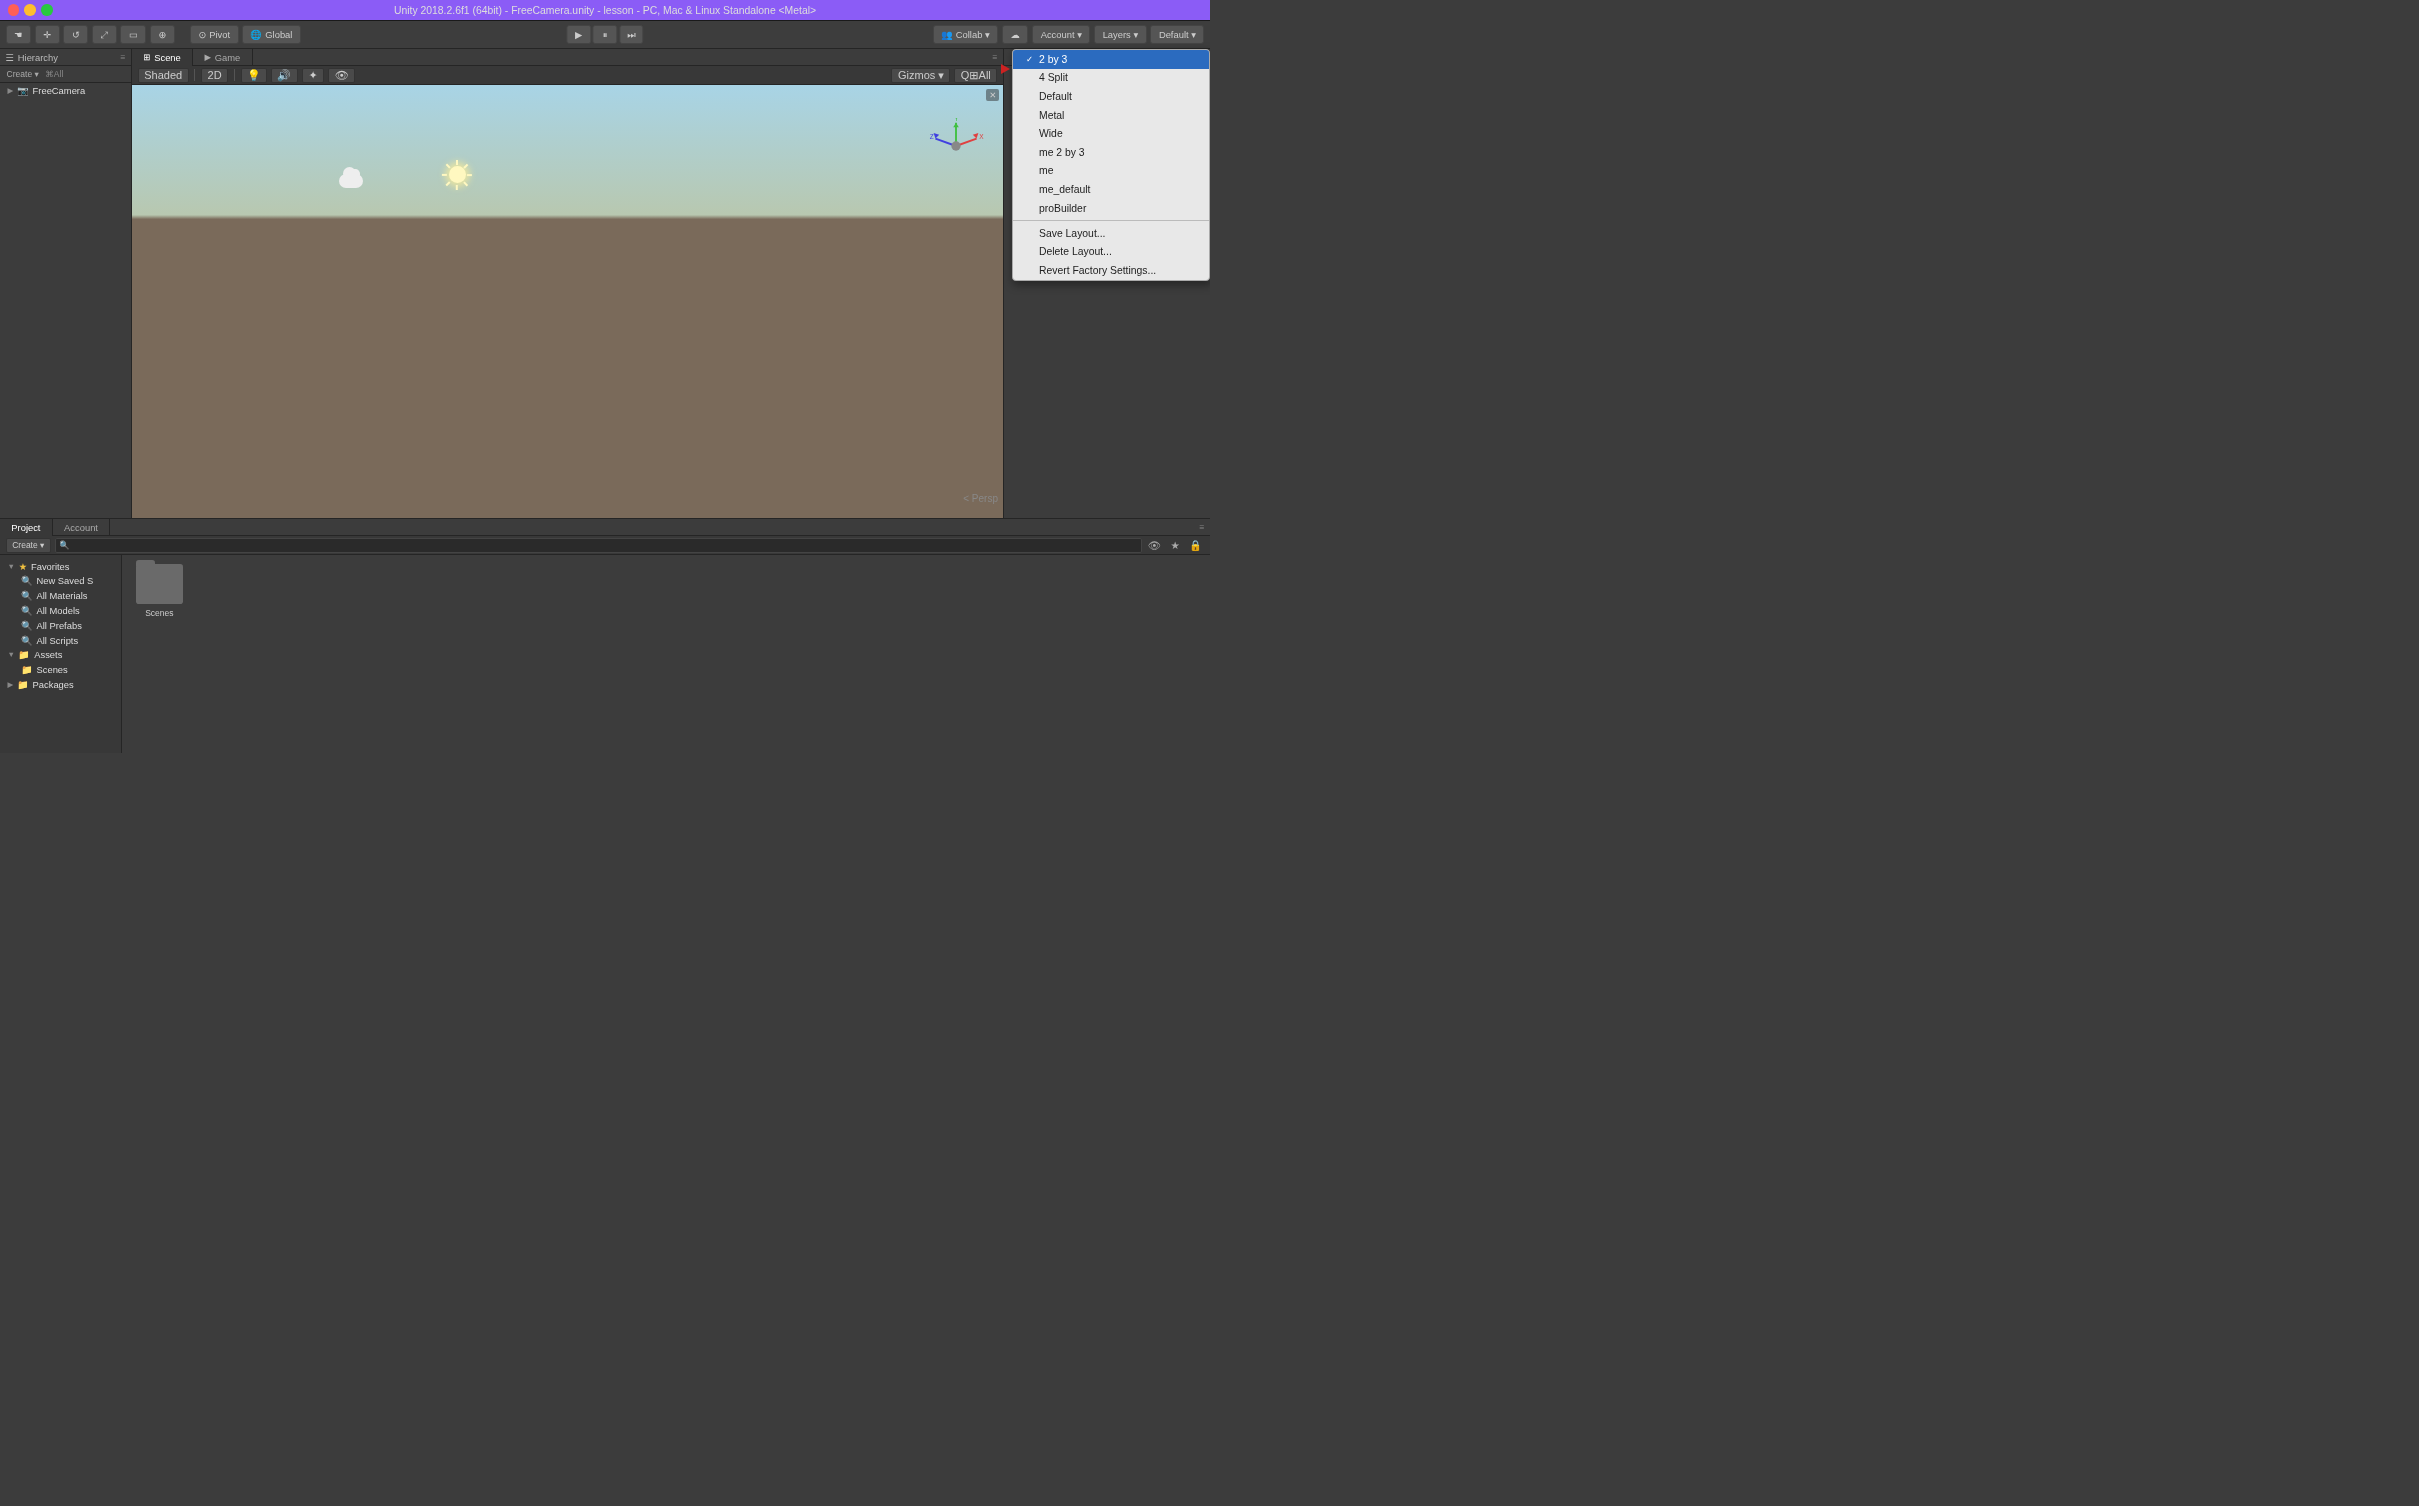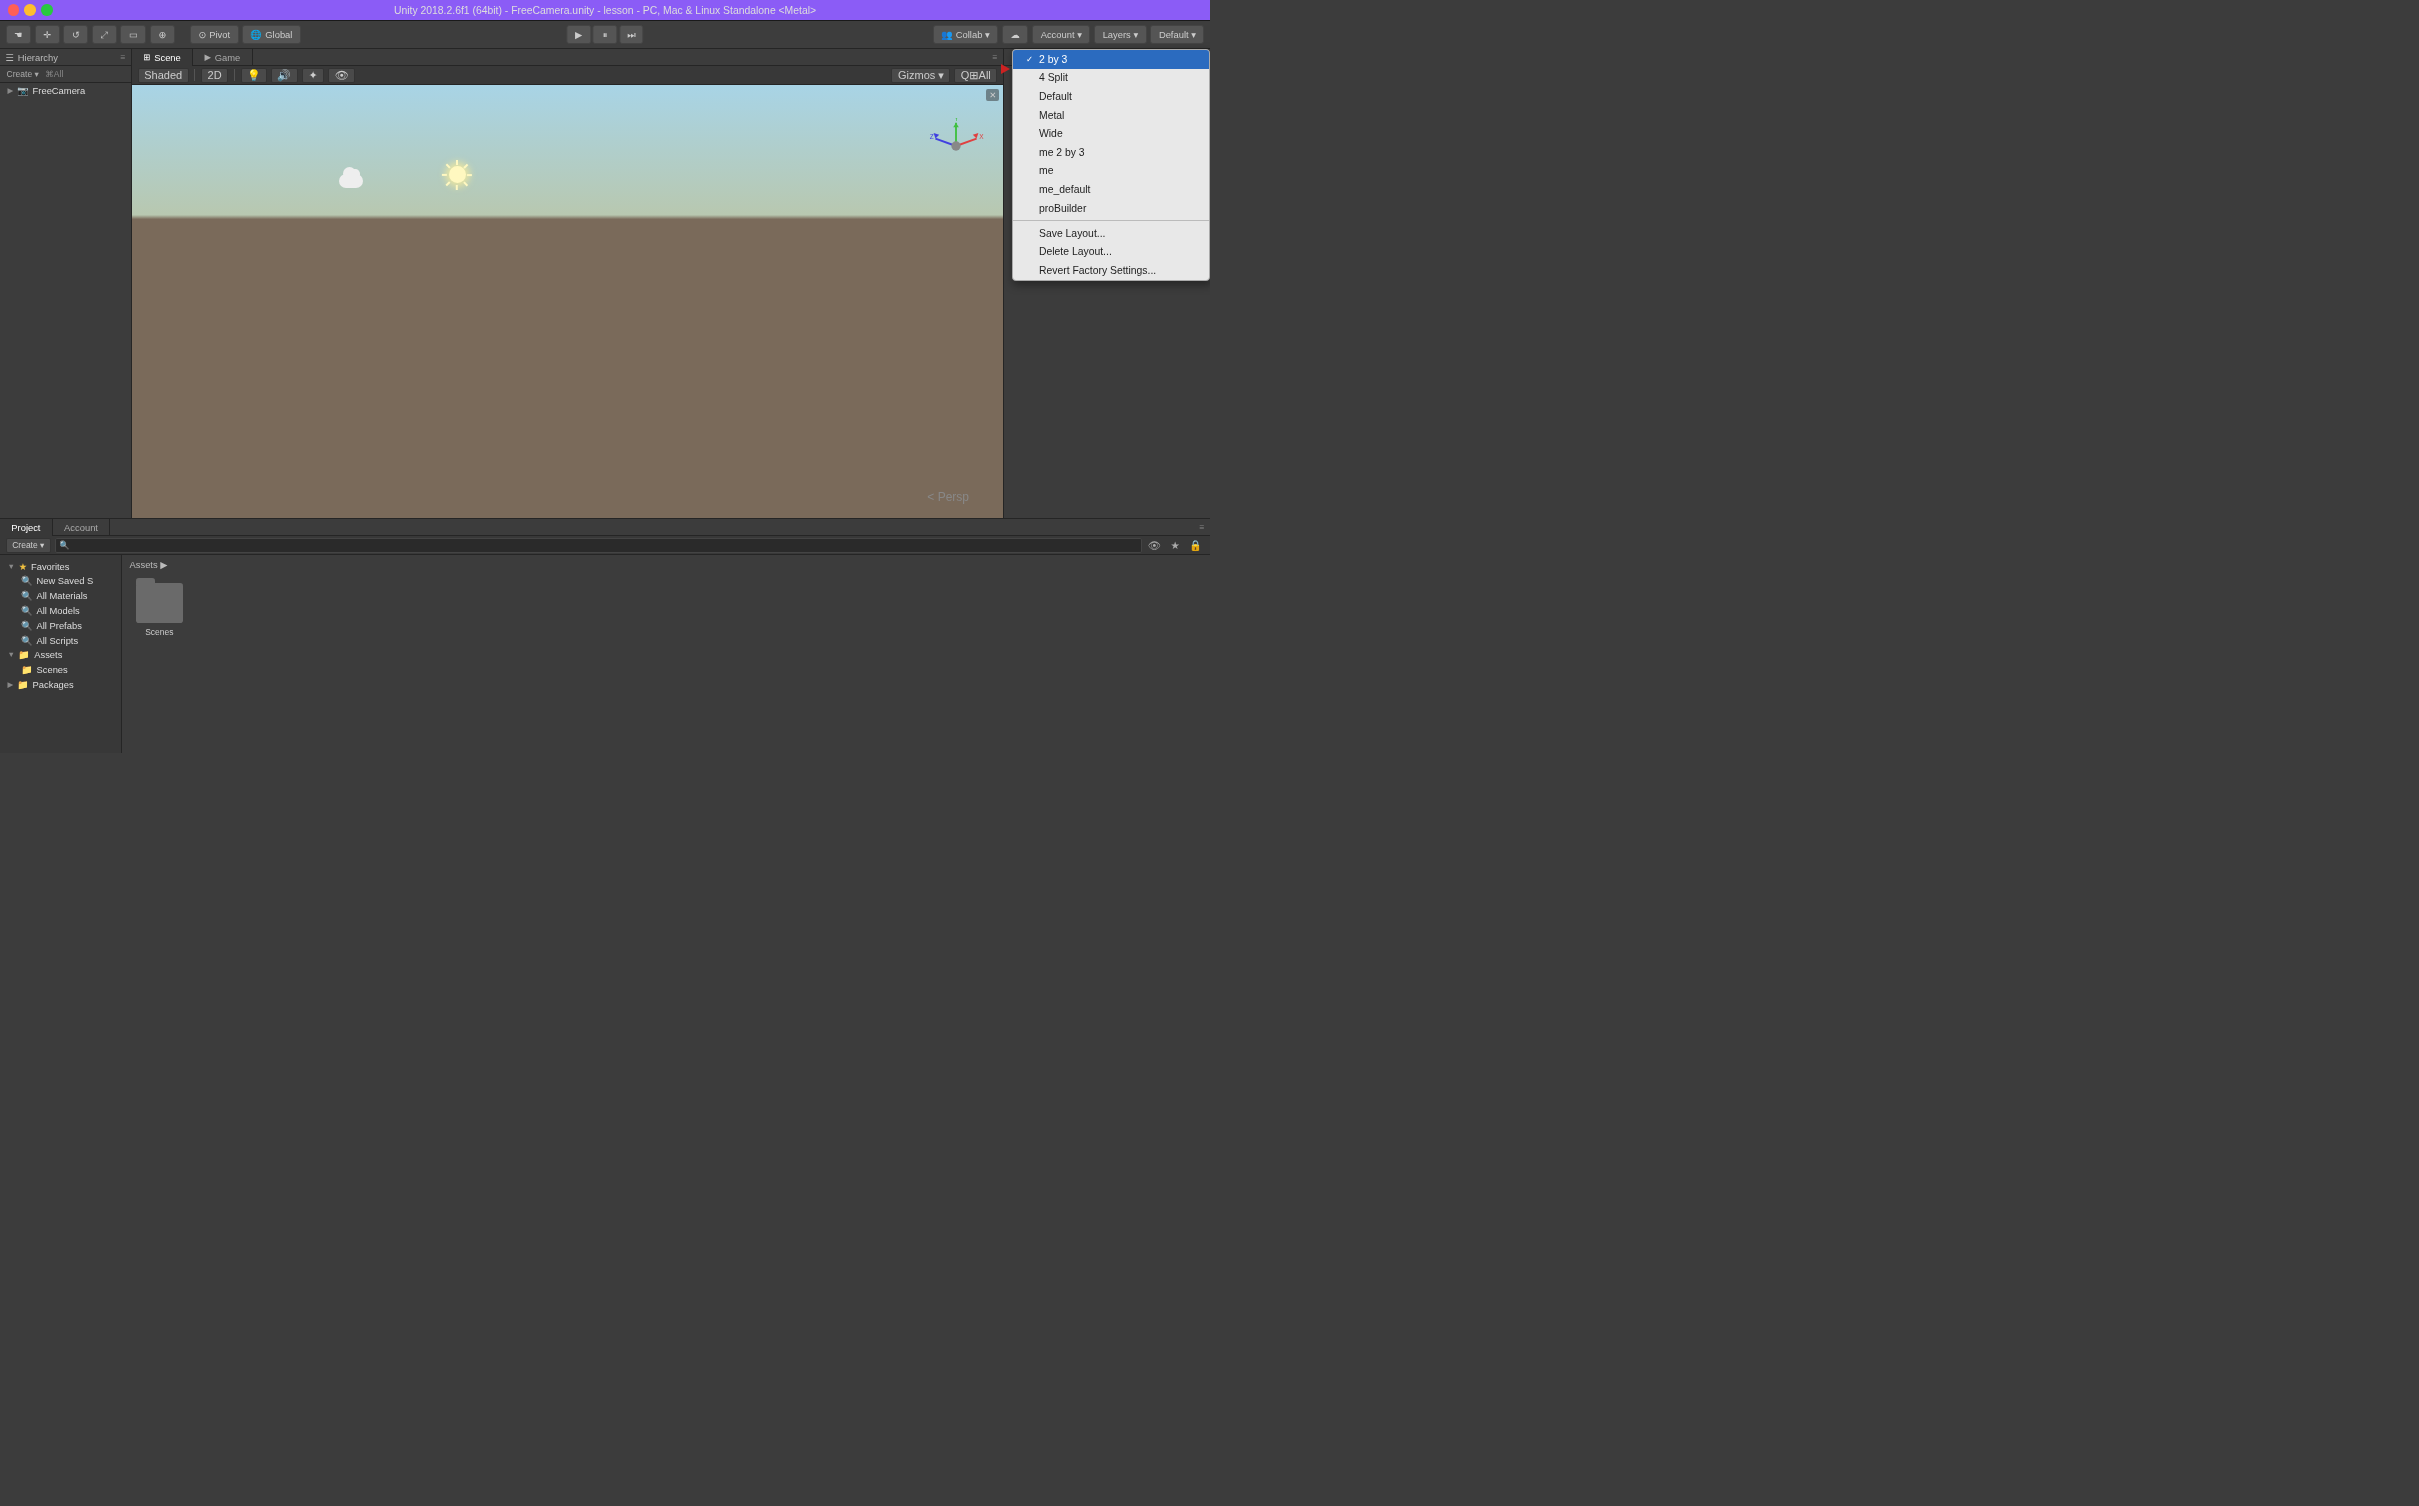--- a/index.html
+++ b/index.html
@@ -239,22 +239,22 @@
     .gizmo-widget {
       position: absolute;
       top: 33px;
       right: 19px;
       width: 56px;
       height: 56px;
     }
     .persp-label {
       position: absolute;
       bottom: 14px;
-      right: 34px;
-      font-size: 12px;
+      right: 5px;
+      font-size: 10px;
       color: #888;
     }
     
     .sun {
       position: absolute;
       left: 311px;
       top: 75px;
       width: 28px;
       height: 28px;
     }
@@ -729,23 +729,20 @@
         <span>📁</span>
         <span>Scenes</span>
       </div>
       <div class="tree-item">
         <span class="tree-arrow">▶</span>
         <span>📁</span>
         <span>Packages</span>
       </div>
     </div>
     <div style="display:flex; flex-direction:column; flex:1;">
-      <div class="assets-label">
-        <span>Assets ▶</span>
-      </div>
       <div id="assets-content">
         <div class="folder-item">
           <div class="folder-icon"></div>
           <span class="folder-label">Scenes</span>
         </div>
       </div>
     </div>
   </div>
 </div>
 

